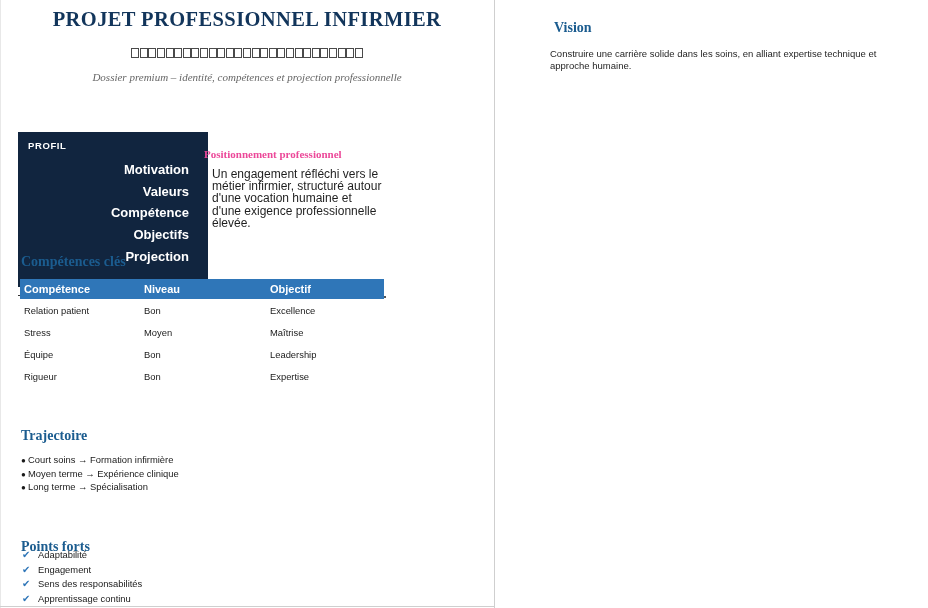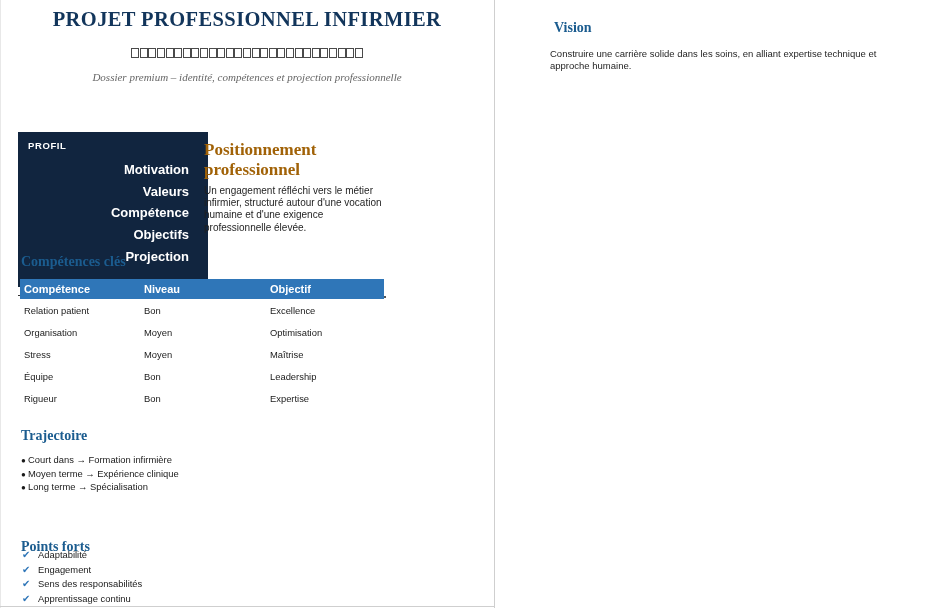--- a/index.html
+++ b/index.html
@@ -132,29 +132,29 @@
     background: #333333;
   }
 
   .position-block {
     position: absolute;
     left: 204px;
     top: 136px;
     width: 186px;
   }
   .position-block h3 {
-    margin: 4px 0 5px 0;
-    font-family: "Liberation Serif", serif;
-    font-size: 17px;
-    font-weight: bold;
-    color: #a16207;
+    margin: 12px 0 5px 0;
+    font-family: "Liberation Serif", serif;
+    font-size: 11px;
+    font-weight: bold;
+    color: #ec4899;
   }
   .position-block p {
-    margin: 0;
-    font-size: 10px;
+    margin: 8px;
+    font-size: 12px;
     line-height: 12.2px;
     color: #1f1f1f;
   }
 
   
   .sec-h {
     position: absolute;
     font-family: "Liberation Serif", serif;
     font-size: 14px;
     font-weight: bold;
@@ -305,25 +305,20 @@
           <th class="c1">Compétence</th>
           <th class="c2">Niveau</th>
           <th class="c3">Objectif</th>
         </tr>
       </thead>
       <tbody id="skills-body">
           <tr>
             <td class="c1">Relation patient</td>
             <td class="c2">Bon</td>
             <td class="c3">Excellence</td>
-          </tr>
-          <tr>
-            <td class="c1">Organisation</td>
-            <td class="c2">Moyen</td>
-            <td class="c3">Optimisation</td>
           </tr>
           <tr>
             <td class="c1">Stress</td>
             <td class="c2">Moyen</td>
             <td class="c3">Maîtrise</td>
           </tr>
           <tr>
             <td class="c1">Équipe</td>
             <td class="c2">Bon</td>
             <td class="c3">Leadership</td>
@@ -332,21 +327,21 @@
             <td class="c1">Rigueur</td>
             <td class="c2">Bon</td>
             <td class="c3">Expertise</td>
           </tr>
         </tbody>
     </table>
     <div class="tbl-tick"></div>
 
     <div class="sec-h" id="h-traj">Trajectoire</div>
     <div class="traj" id="traj-list">
-        <div class="line"><span class="dot">● </span><span>Court dans  → Formation infirmière</span></div>
+        <div class="line"><span class="dot">● </span><span>Court soins  → Formation infirmière</span></div>
         <div class="line"><span class="dot">● </span><span>Moyen terme → Expérience clinique</span></div>
         <div class="line"><span class="dot">● </span><span>Long terme → Spécialisation</span></div>
       </div>
 
     <div class="sec-h" id="h-forts">Points forts</div>
     <div class="forts" id="forts-list">
         <div class="item">
           <span class="check">✔</span>
           <span class="lbl">Adaptabilité</span>
         </div>

